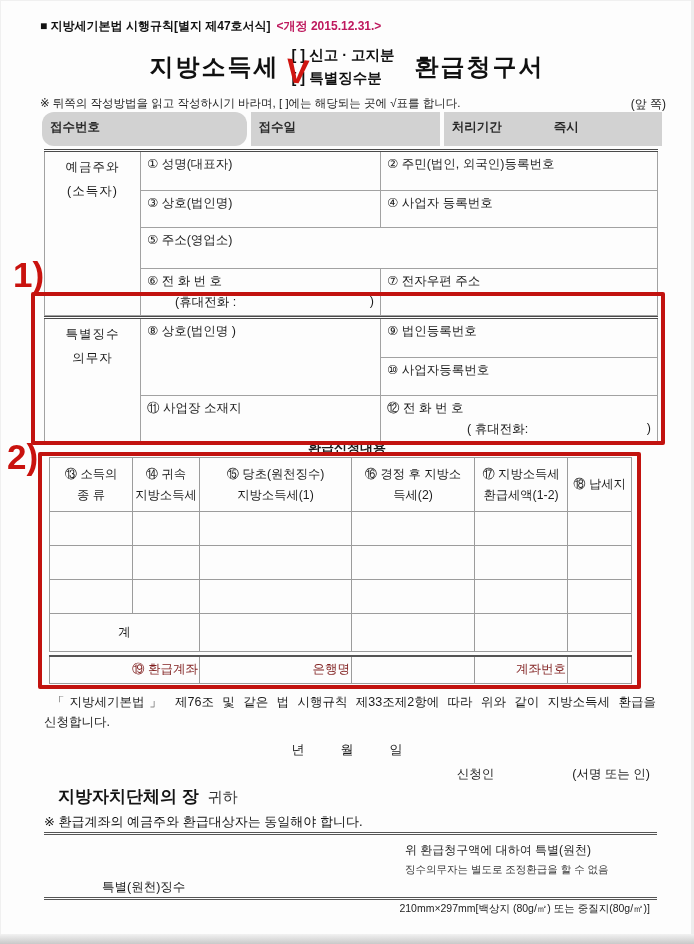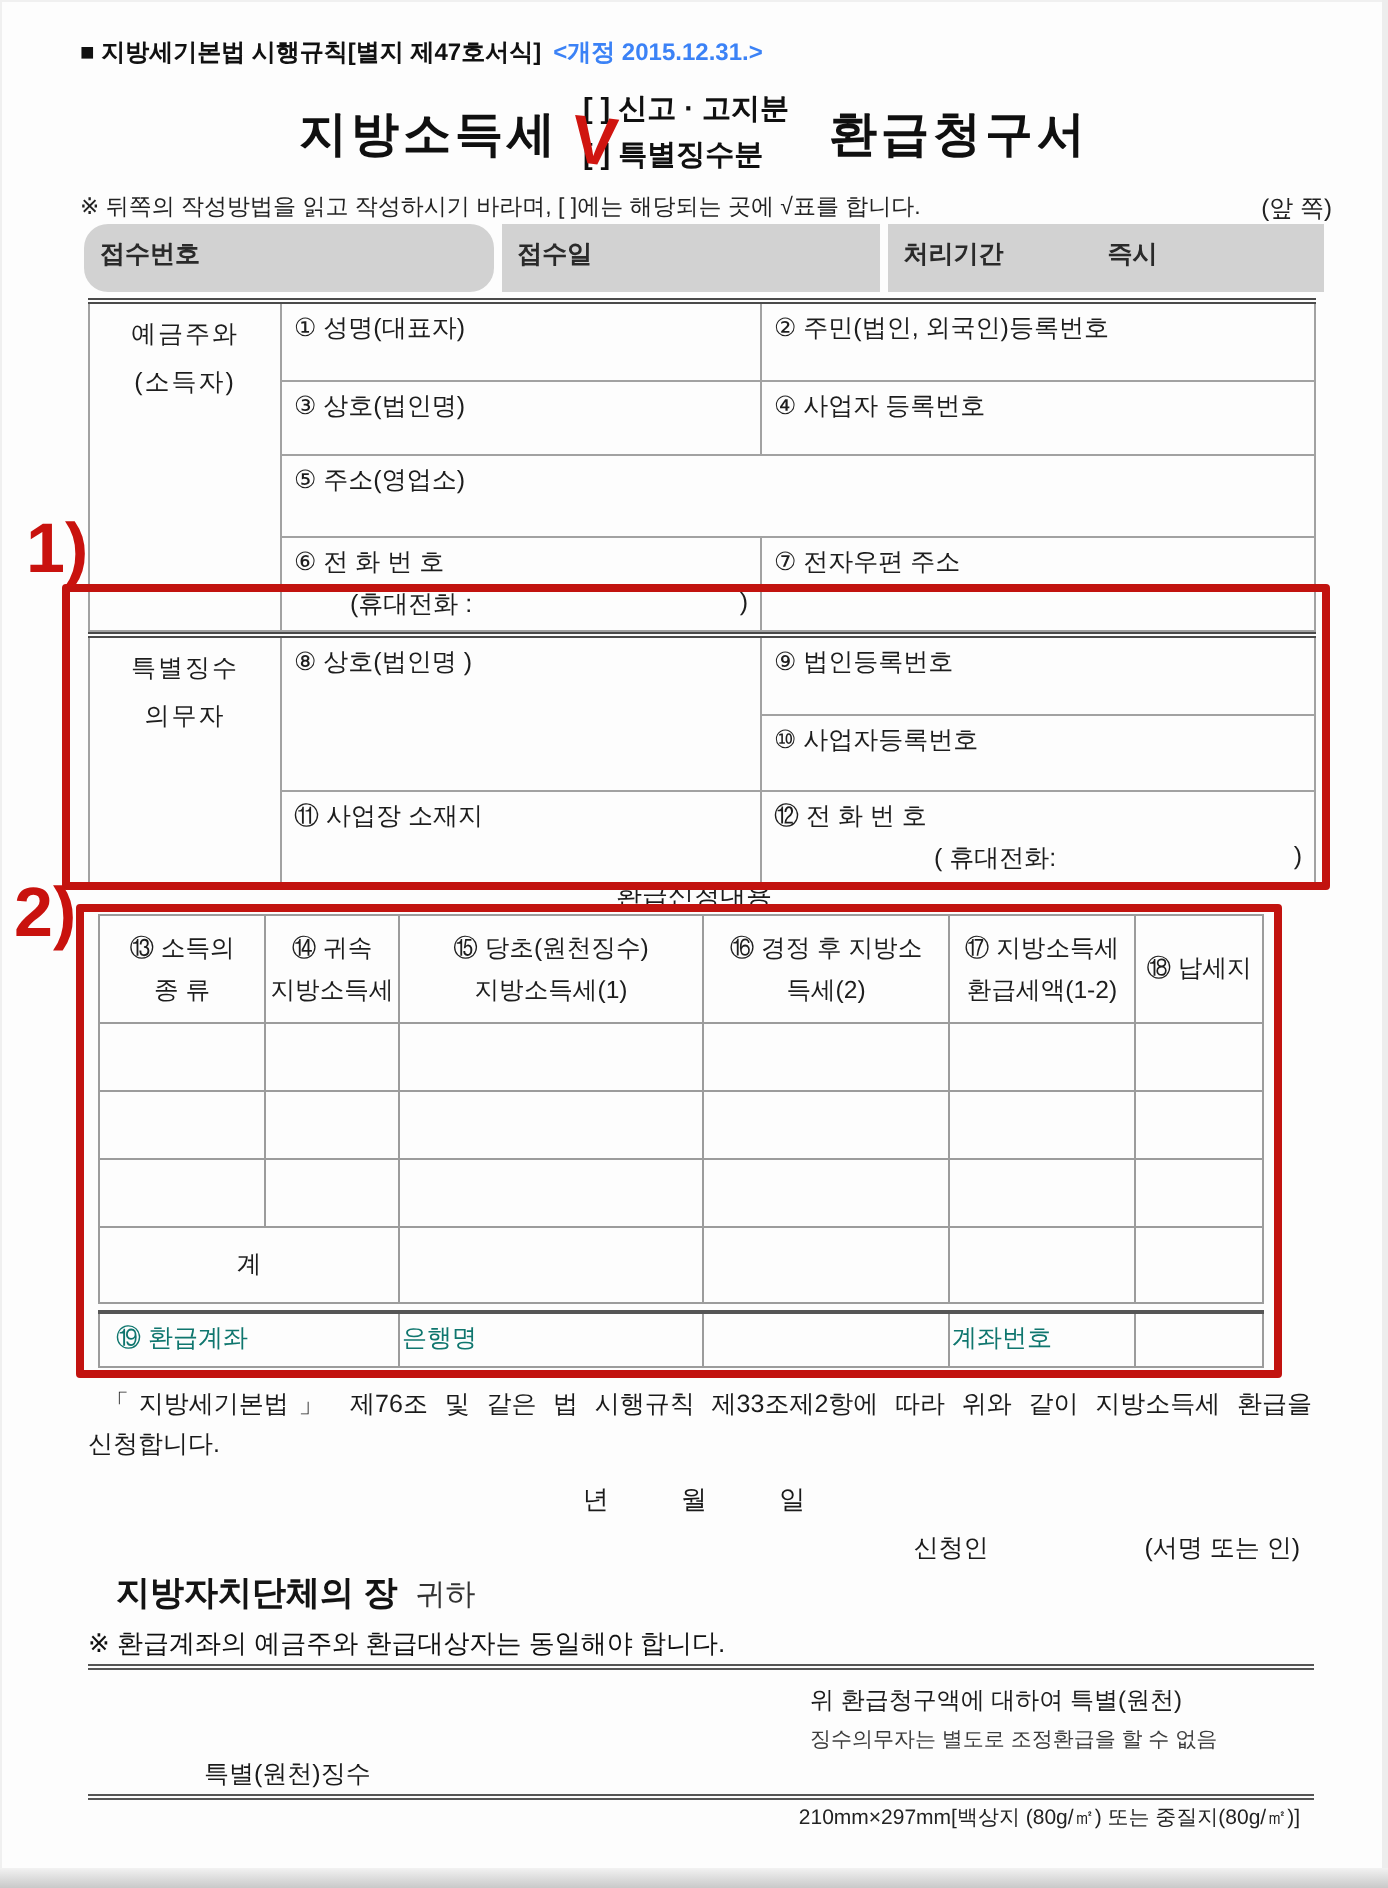--- a/index.html
+++ b/index.html
@@ -12,21 +12,21 @@
   .pre{white-space:pre;}
 
   
   .scan-frame{position:absolute;inset:0;border:1px solid #f0f0f0;pointer-events:none;}
   .scan-bottom{position:absolute;left:0;right:0;bottom:0;height:10px;
     background:linear-gradient(#f2f2f2,#c9c9c9);}
   .scan-right{position:absolute;top:0;bottom:0;right:0;width:3px;background:#ededed;}
 
   
   .form-ref{left:40px;top:18px;font-size:12px;font-weight:bold;color:#111;}
-  .form-ref .rev{color:#3b82f6;margin-left:6px;}
+  .form-ref .rev{color:#be185d;margin-left:6px;}
   .title-row{left:0;right:0;top:44px;display:flex;justify-content:center;align-items:center;gap:12px;}
   .title-main,.title-suffix{font-size:24px;font-weight:bold;letter-spacing:2px;color:#101010;}
   .title-suffix{margin-left:8px;}
   .title-options{position:relative;font-size:14.5px;font-weight:bold;line-height:1.6;color:#101010;}
   .vmark{position:absolute;left:-5px;top:10px;font-size:34px;line-height:1;
     color:#d01510;font-weight:bold;transform:rotate(6deg);}
   .note-row{left:40px;right:28px;top:96px;display:flex;justify-content:space-between;
     font-size:11.5px;color:#222;}
   .note-row .side{font-size:12px;}
 
@@ -43,32 +43,32 @@
     padding:4px 6px;vertical-align:top;box-sizing:border-box;overflow:hidden;}
   .sec1{border-top:3px double #4a4a4a;}
   .sec2{border-top:3px double #4a4a4a;border-bottom:3px double #4a4a4a;}
   td.gLabel{text-align:center;vertical-align:middle;font-size:14px;letter-spacing:1px;
     line-height:1.9;color:#161616;}
   .r40{height:40px;} .r37{height:37px;} .r41{height:41px;} .r38{height:38px;} .r43{height:43px;}
   .subline{display:flex;justify-content:space-between;margin-top:4px;}
   .ind28{margin-left:28px;} .ind80{margin-left:80px;}
 
   
-  .refund-title{left:0;right:0;top:439px;text-align:center;font-size:13px;font-weight:normal;color:#1a1a1a;}
+  .refund-title{left:0;right:0;top:439px;text-align:center;font-size:13px;font-weight:bold;color:#1a1a1a;}
   .refund-wrap{left:49px;top:457px;width:582px;}
   table.refund{border-collapse:collapse;table-layout:fixed;width:582px;}
   table.refund td{border:1px solid #9c9c9c;font-size:12.3px;color:#1d1d1d;
     text-align:center;vertical-align:middle;padding:2px;box-sizing:border-box;overflow:hidden;}
   .hd td{height:54px;line-height:1.7;}
   .br td{height:34px;}
   .tr-total td{height:38px;}
   table.acct{border-collapse:collapse;table-layout:fixed;width:582px;margin-top:3px;
     border-top:2px solid #555;}
-  table.acct td{border:1px solid #9c9c9c;font-size:12.5px;color:#0f766e;height:27px;
-    text-align:left;vertical-align:middle;box-sizing:border-box;}
+  table.acct td{border:1px solid #9c9c9c;font-size:12.5px;color:#7f1d1d;height:27px;
+    text-align:right;vertical-align:middle;box-sizing:border-box;}
   td.acct-label{text-align:left;padding-left:8px;}
 
   
   .declaration{left:44px;top:692px;width:612px;font-size:12.5px;line-height:1.6;
     text-align:justify;text-indent:8px;color:#1a1a1a;word-break:keep-all;}
   .date-line{left:0;right:0;top:741px;text-align:center;font-size:13px;color:#1a1a1a;}
   .sign-line{right:44px;top:766px;display:flex;gap:78px;font-size:12.5px;color:#1a1a1a;}
   .addressee{left:58px;top:785px;font-size:17px;font-weight:bold;color:#141414;}
   .addressee .suffix{font-weight:normal;font-size:15px;color:#333;margin-left:9px;}
   .warning{left:44px;top:813px;font-size:13px;font-weight:normal;color:#111;}

